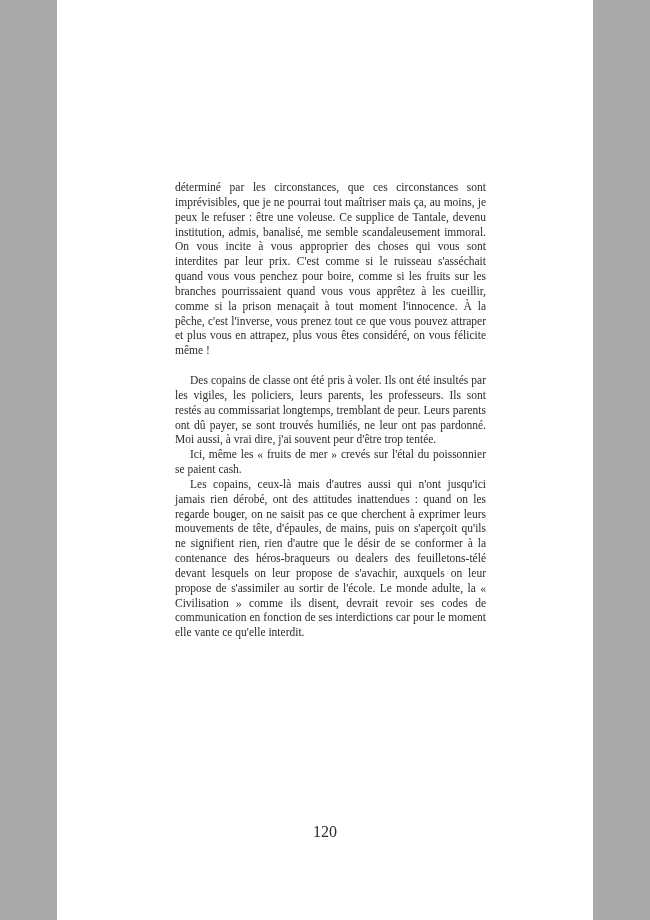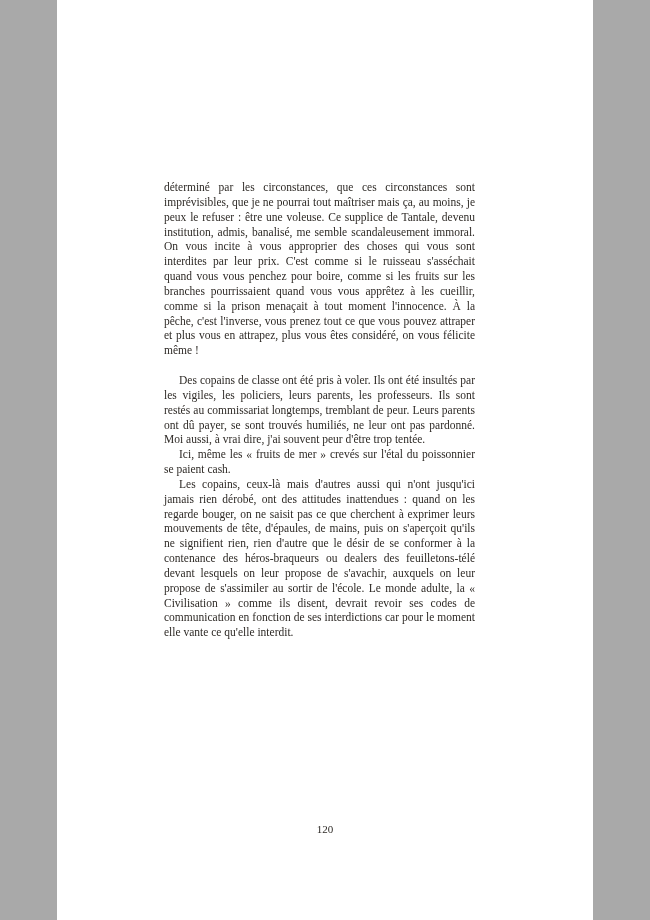--- a/index.html
+++ b/index.html
@@ -17,21 +17,21 @@
     position: relative;
     width: 536px;
     height: 920px;
     margin: 0 auto;
     background: #ffffff;
     box-sizing: border-box;
   }
   .text-block {
     position: absolute;
     top: 180px;
-    left: 107px;
+    left: 118px;
     width: 311px;
     color: #2e2a26;
     font-size: 11.5px;
     line-height: 14.85px;
     text-align: justify;
   }
   .text-block p {
     margin: 0;
     padding: 0;
   }
@@ -41,21 +41,21 @@
   .text-block p.gap-before {
     margin-top: 14.85px;
   }
   .page-number {
     position: absolute;
     top: 823px;
     left: 0;
     width: 100%;
     text-align: center;
     color: #2e2a26;
-    font-size: 11px;
+    font-size: 16px;
   }
 </style>
 </head>
 <body>
 
 <div class="book-page">
   <div class="text-block">
     <p>déterminé par les circonstances, que ces circonstances sont imprévisibles, que je ne pourrai tout maîtriser mais ça, au moins, je peux le refuser : être une voleuse. Ce supplice de Tantale, devenu institution, admis, banalisé, me semble scandaleusement immoral. On vous incite à vous approprier des choses qui vous sont interdites par leur prix. C'est comme si le ruisseau s'asséchait quand vous vous penchez pour boire, comme si les fruits sur les branches pourrissaient quand vous vous apprêtez à les cueillir, comme si la prison menaçait à tout moment l'innocence. À la pêche, c'est l'inverse, vous prenez tout ce que vous pouvez attraper et plus vous en attrapez, plus vous êtes considéré, on vous félicite même !</p>
     <p class="indent gap-before">Des copains de classe ont été pris à voler. Ils ont été insultés par les vigiles, les policiers, leurs parents, les professeurs. Ils sont restés au commissariat longtemps, tremblant de peur. Leurs parents ont dû payer, se sont trouvés humiliés, ne leur ont pas pardonné. Moi aussi, à vrai dire, j'ai souvent peur d'être trop tentée.</p>
     <p class="indent">Ici, même les « fruits de mer » crevés sur l'étal du poissonnier se paient cash.</p>

